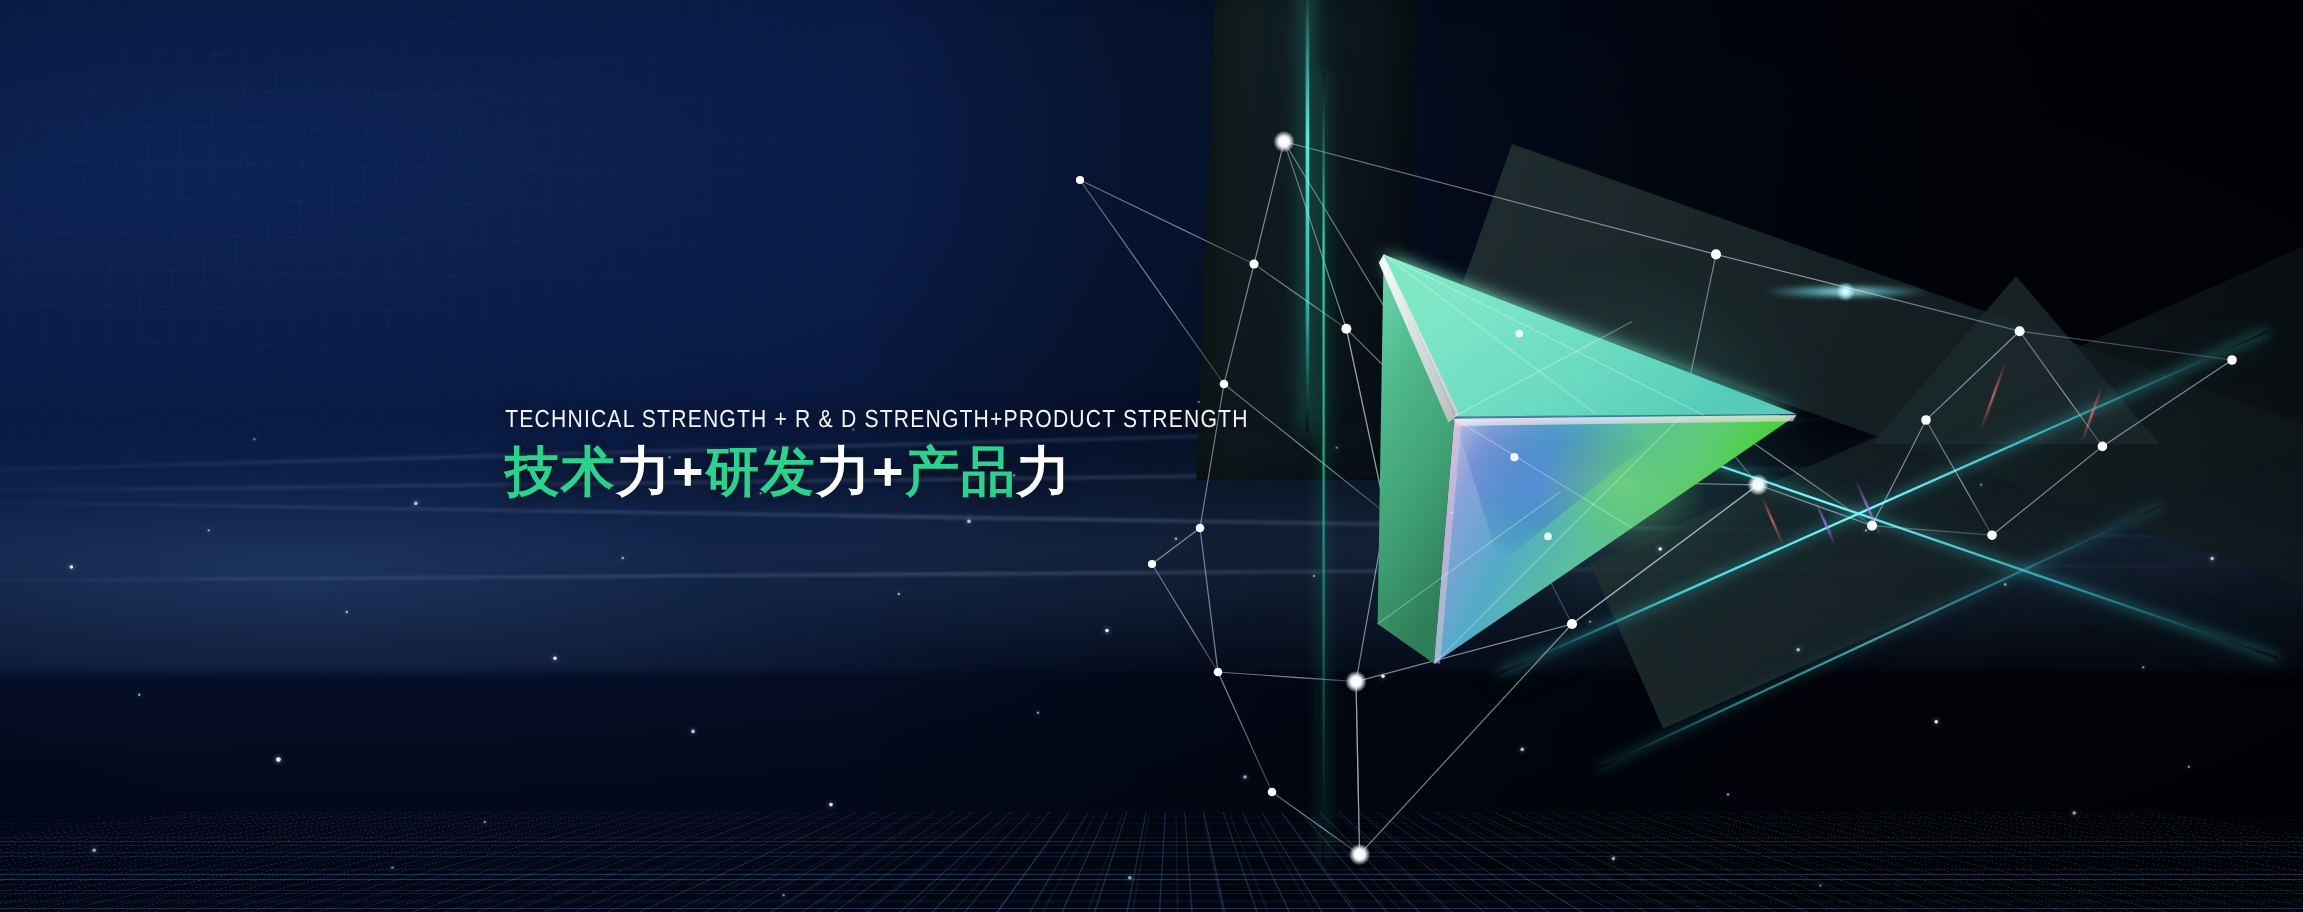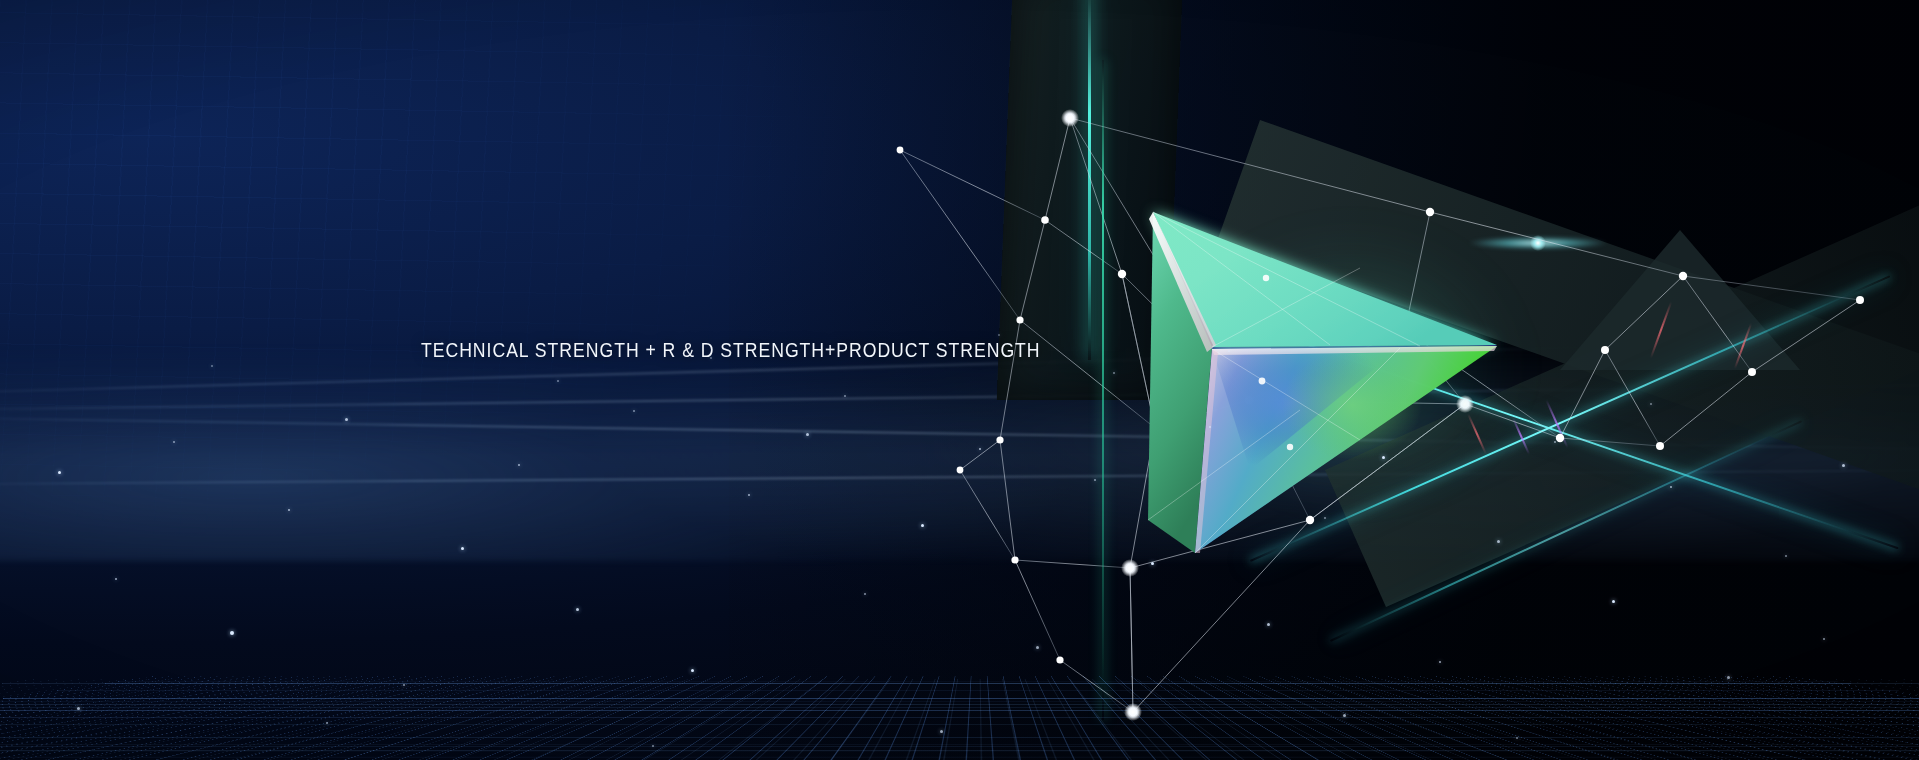--- a/index.html
+++ b/index.html
@@ -456,16 +456,19 @@
     <span style="left:37%; top:47%; width:2px; height:2px; opacity:.45;"></span>
     <span style="left:52%; top:44%; width:2px; height:2px; opacity:.4;"></span>
     <span style="left:64%; top:46%; width:2px; height:2px; opacity:.45;"></span>
     <span style="left:49%; top:96%; width:3px; height:3px; opacity:.7;"></span>
     <span style="left:34%; top:98%; width:2px; height:2px; opacity:.55;"></span>
     <span style="left:79%; top:97%; width:2px; height:2px; opacity:.5;"></span>
   </div>
 
   <div class="copy">
     <p class="eyebrow">TECHNICAL STRENGTH + R &amp; D STRENGTH+PRODUCT STRENGTH</p>
+    <h1 class="headline">
+      <span class="seg-green">技术</span><span class="seg-white">力</span><span class="seg-white">+</span><span class="seg-green">研发</span><span class="seg-white">力</span><span class="seg-white">+</span><span class="seg-green">产品</span><span class="seg-white">力</span>
+    </h1>
   </div>
 
   <div class="vignette"></div>
 </div>
 
 </body></html>

